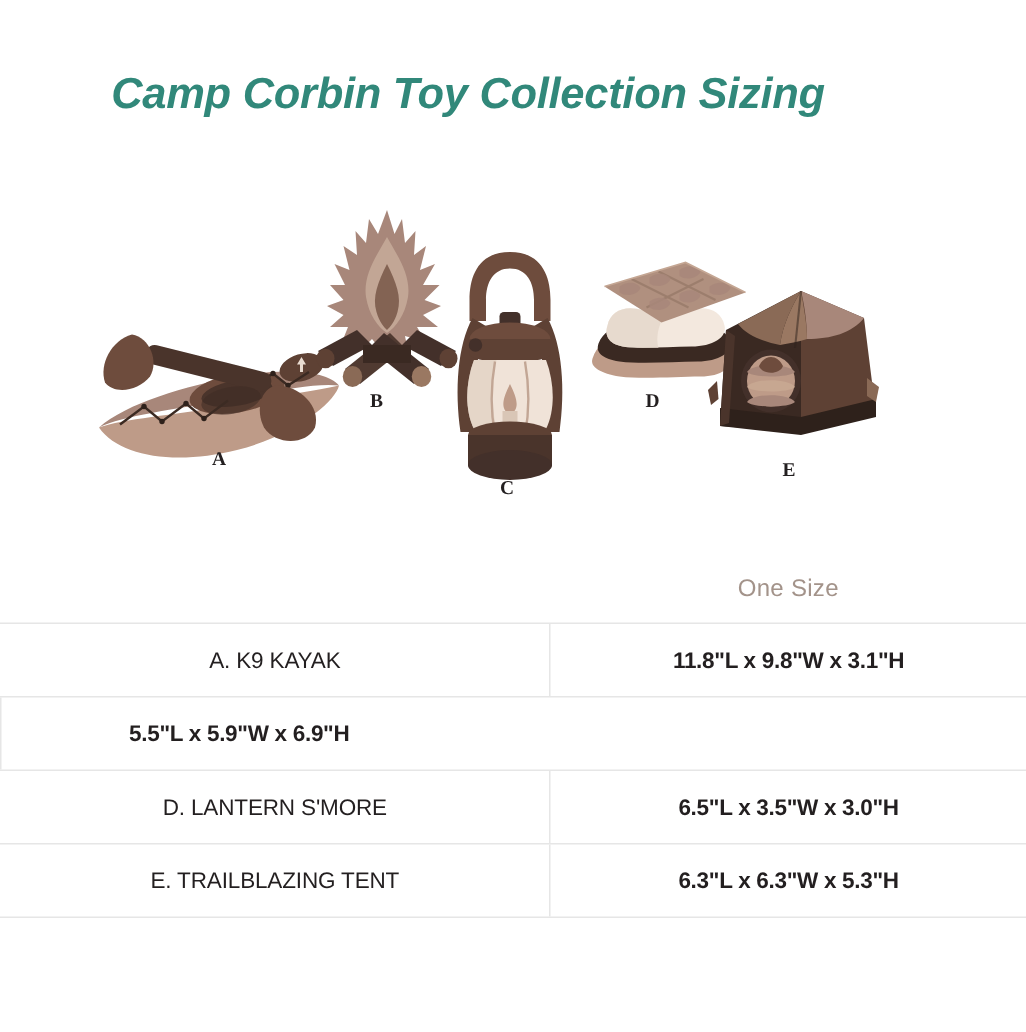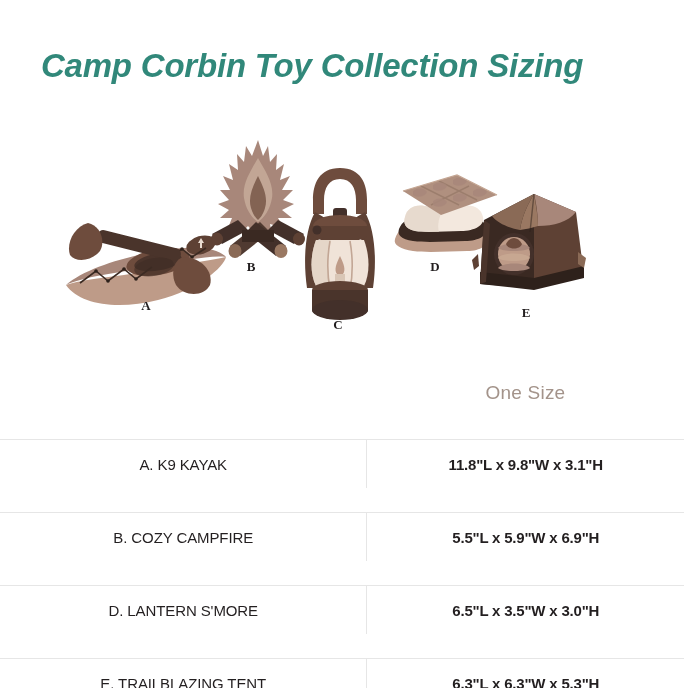--- a/index.html
+++ b/index.html
@@ -8,21 +8,21 @@
     font-family:"Liberation Sans",sans-serif;
     overflow:hidden;position:relative;
   }
 
   
   .title{
     position:absolute;left:0;top:47px;width:624px;
     text-align:center;
     font-family:"Liberation Sans",sans-serif;
     font-weight:bold;font-style:italic;
-    font-size:33px;letter-spacing:-0.2px;
+    font-size:29px;letter-spacing:-0.2px;
     color:#31887A;
     white-space:nowrap;
   }
 
   
   .stage{position:absolute;left:0;top:120px;width:684px;height:225px;}
   .fig{position:absolute;}
   .fig svg{display:block;}
   .fig-label{
     position:absolute;
@@ -30,26 +30,25 @@
     font-weight:bold;font-size:13px;color:#231F20;
     text-align:center;width:30px;
   }
 
   
   .table{position:absolute;left:0;top:370px;width:684px;}
   .thead{height:45px;position:relative;}
   .thead .col2{
     position:absolute;left:367px;top:0;width:317px;height:45px;
     display:flex;align-items:center;justify-content:center;
-    font-size:19px;color:#A3938A;letter-spacing:.2px;
+    font-size:16px;color:#A3938A;letter-spacing:.2px;
   }
   .row{
     height:48px;display:flex;align-items:stretch;
     border-top:1px solid #E6E6E6;
-    margin-top:24px;
   }
   .row:last-child{border-bottom:1px solid #E6E6E6;}
   .cell{
     display:flex;align-items:center;justify-content:center;
     color:#231F20;
   }
   .cell-name{
     width:367px;
     font-size:15px;letter-spacing:-0.1px;
     font-stretch:condensed;
@@ -231,21 +230,20 @@
 
   <div class="thead">
     <div class="col2">One Size</div>
   </div>
 
   <div class="row">
     <div class="cell cell-name">A. K9 KAYAK</div>
     <div class="cell cell-size">11.8"L x 9.8"W x 3.1"H</div>
   </div>
   <div class="row">
-    <div class="cell cell-name">B. COZY CAMPFIRE</div>
     <div class="cell cell-size">5.5"L x 5.9"W x 6.9"H</div>
   </div>
   <div class="row">
     <div class="cell cell-name">D. LANTERN S'MORE</div>
     <div class="cell cell-size">6.5"L x 3.5"W x 3.0"H</div>
   </div>
   <div class="row">
     <div class="cell cell-name">E. TRAILBLAZING TENT</div>
     <div class="cell cell-size">6.3"L x 6.3"W x 5.3"H</div>
   </div>

